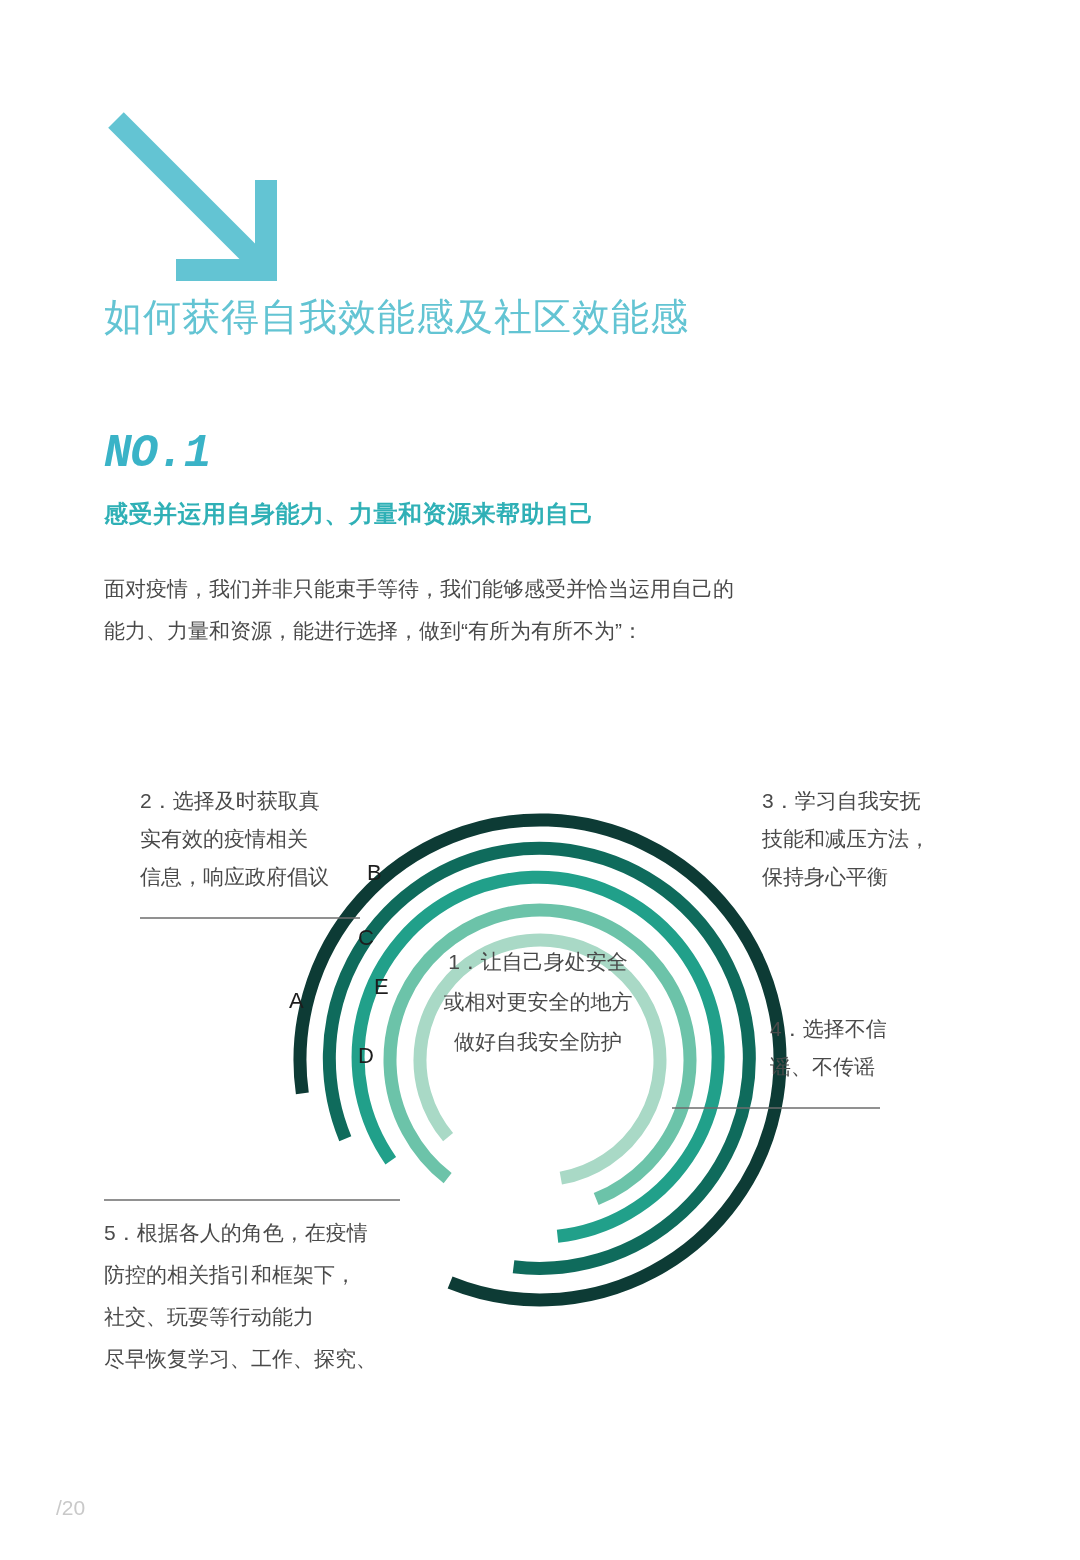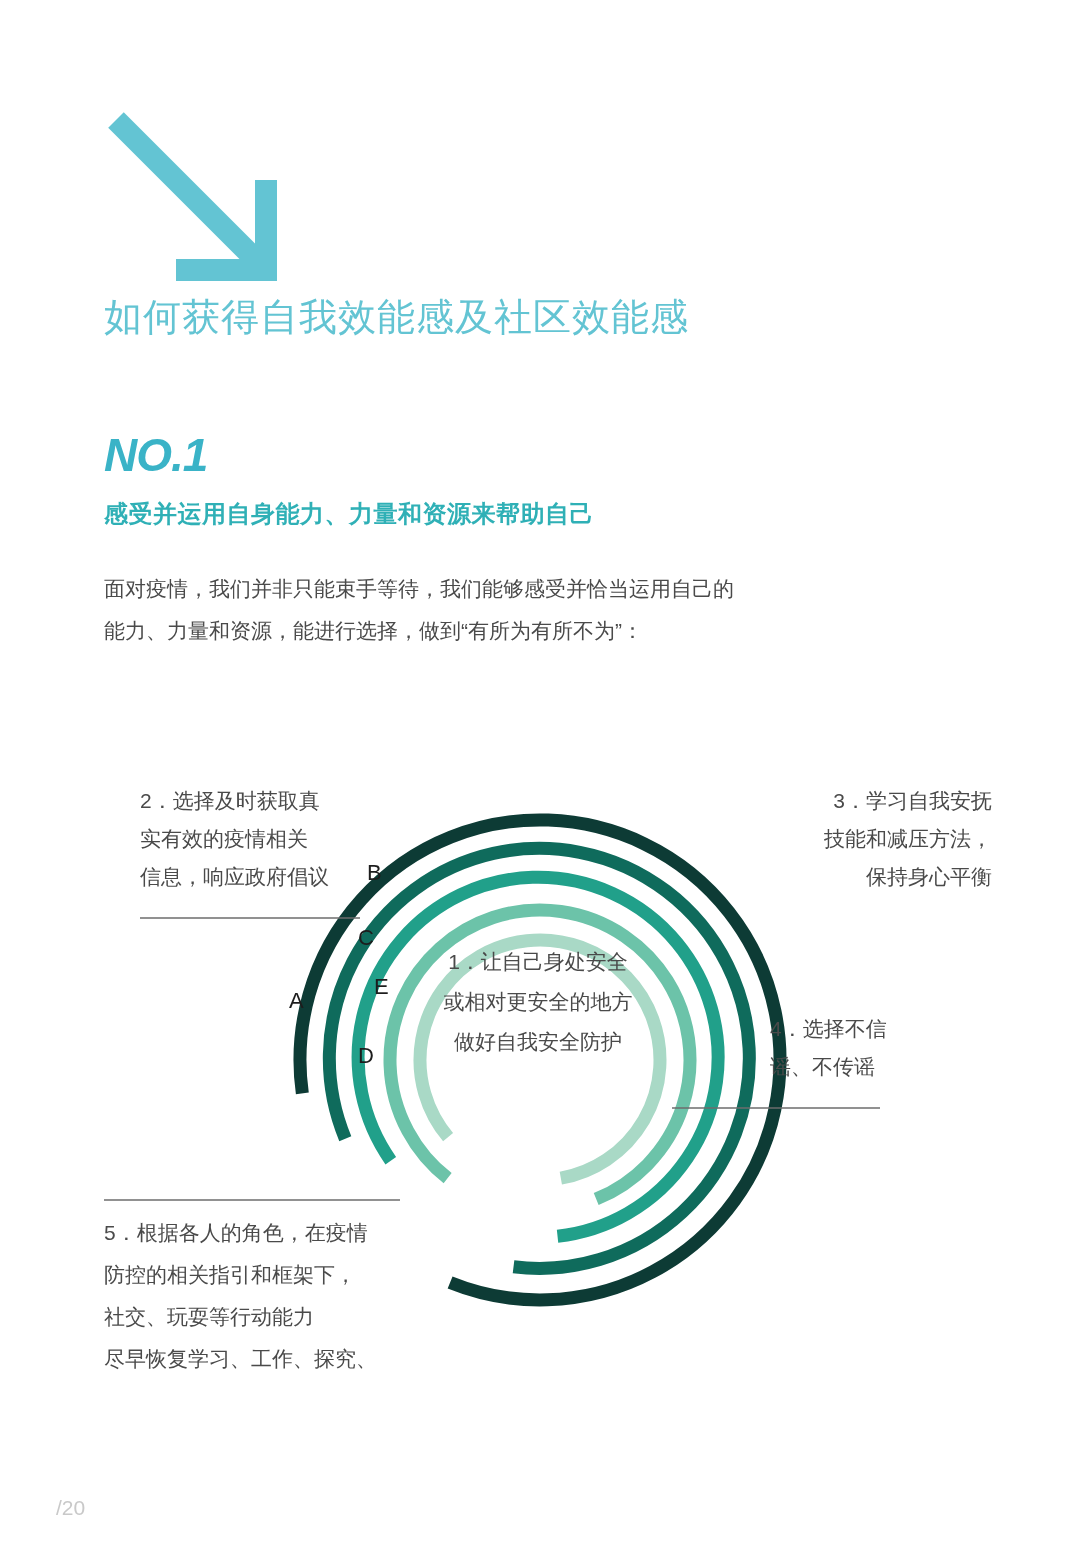--- a/index.html
+++ b/index.html
@@ -39,20 +39,21 @@
   }
   .no-label {
     position: absolute;
     left: 104px;
     top: 428px;
     font-size: 46px;
     font-weight: 700;
     font-style: italic;
     color: #3ab3c7;
     letter-spacing: -1px;
+    font-family: Liberation Mono, monospace;
   }
   .subtitle {
     position: absolute;
     left: 104px;
     top: 498px;
     font-size: 24px;
     font-weight: 700;
     color: #2fb0b6;
     letter-spacing: 0.5px;
     white-space: nowrap;
@@ -179,21 +180,21 @@
     <div>或相对更安全的地方</div>
     <div>做好自我安全防护</div>
   </div>
 
   <div class="note" style="left:140px; top:22px; width:230px;">
     <div>2．选择及时获取真</div>
     <div>实有效的疫情相关</div>
     <div>信息，响应政府倡议</div>
   </div>
 
-  <div class="note" style="left:762px; top:22px; width:230px;text-align:right;">
+  <div class="note" style="left:762px; top:22px; width:230px;">
     <div>3．学习自我安抚</div>
     <div>技能和减压方法，</div>
     <div>保持身心平衡</div>
   </div>
 
   <div class="note" style="left:770px; top:250px; width:200px;">
     <div>4．选择不信</div>
     <div>谣、不传谣</div>
   </div>
 </div>

